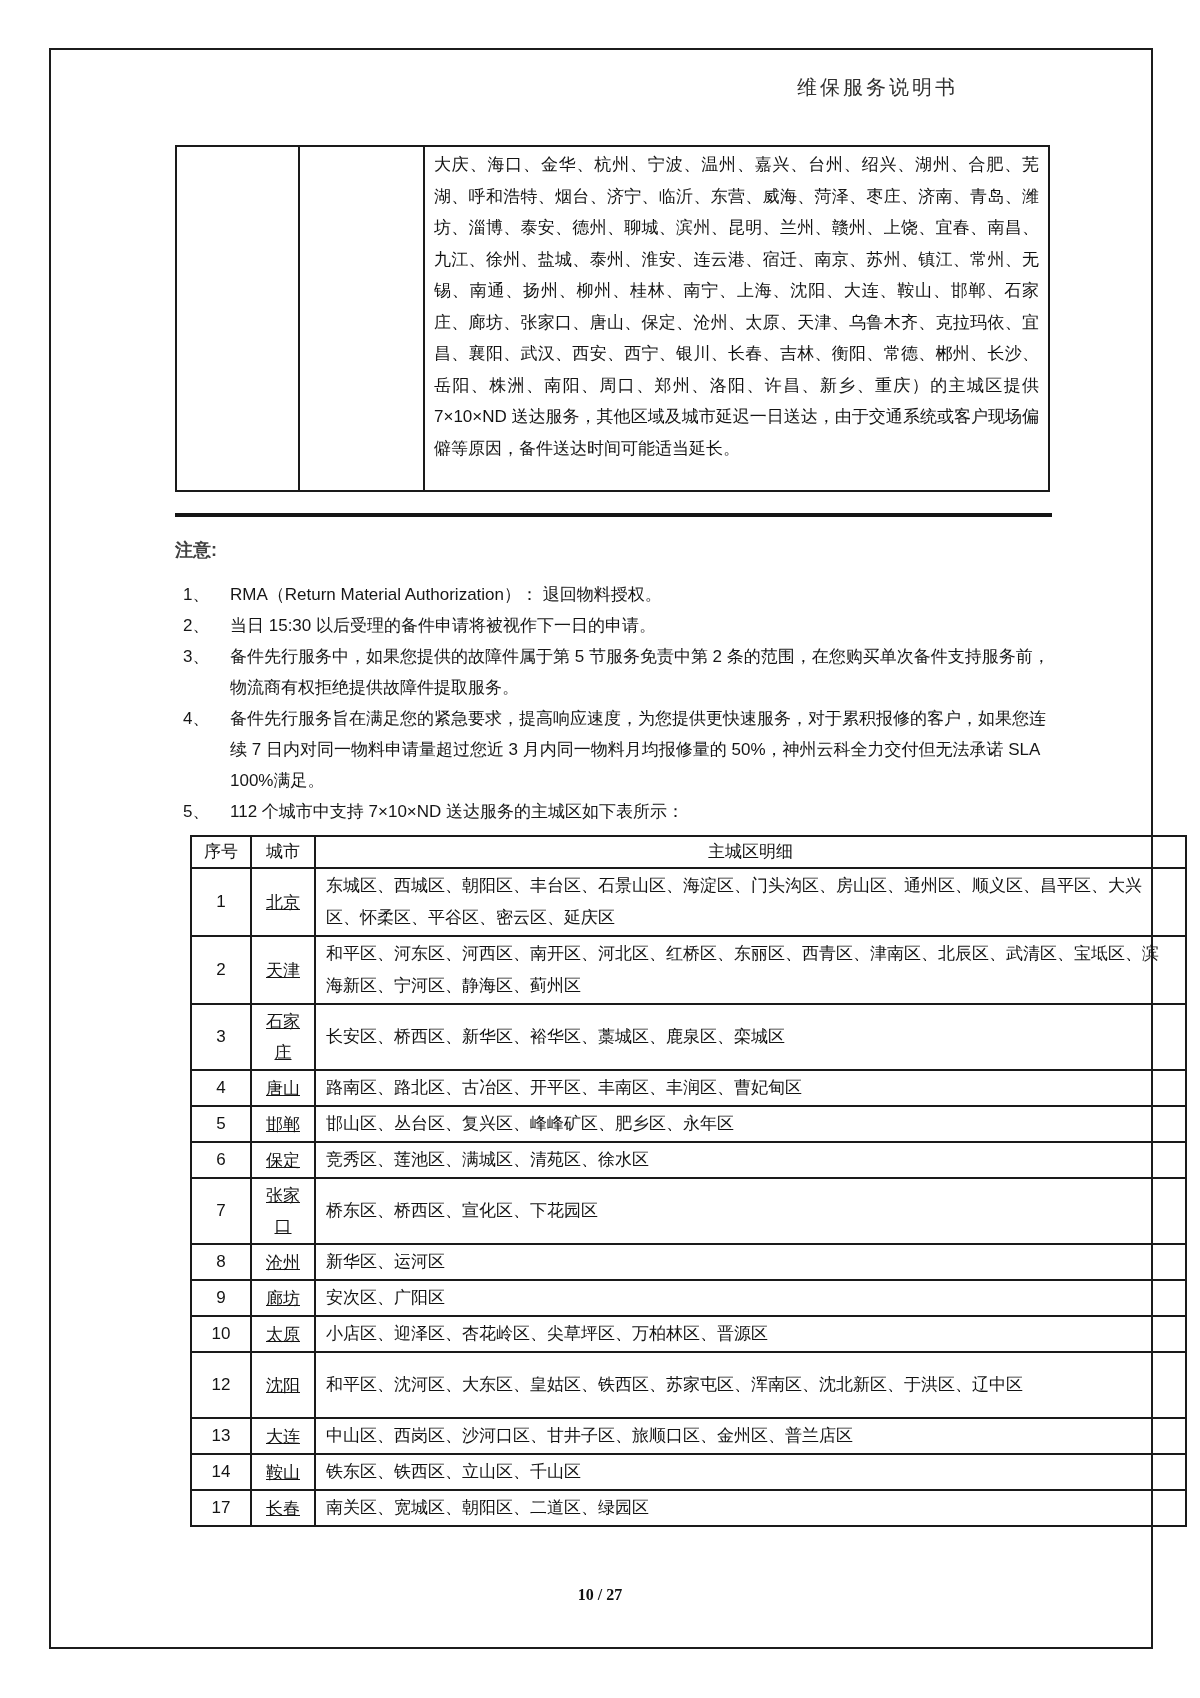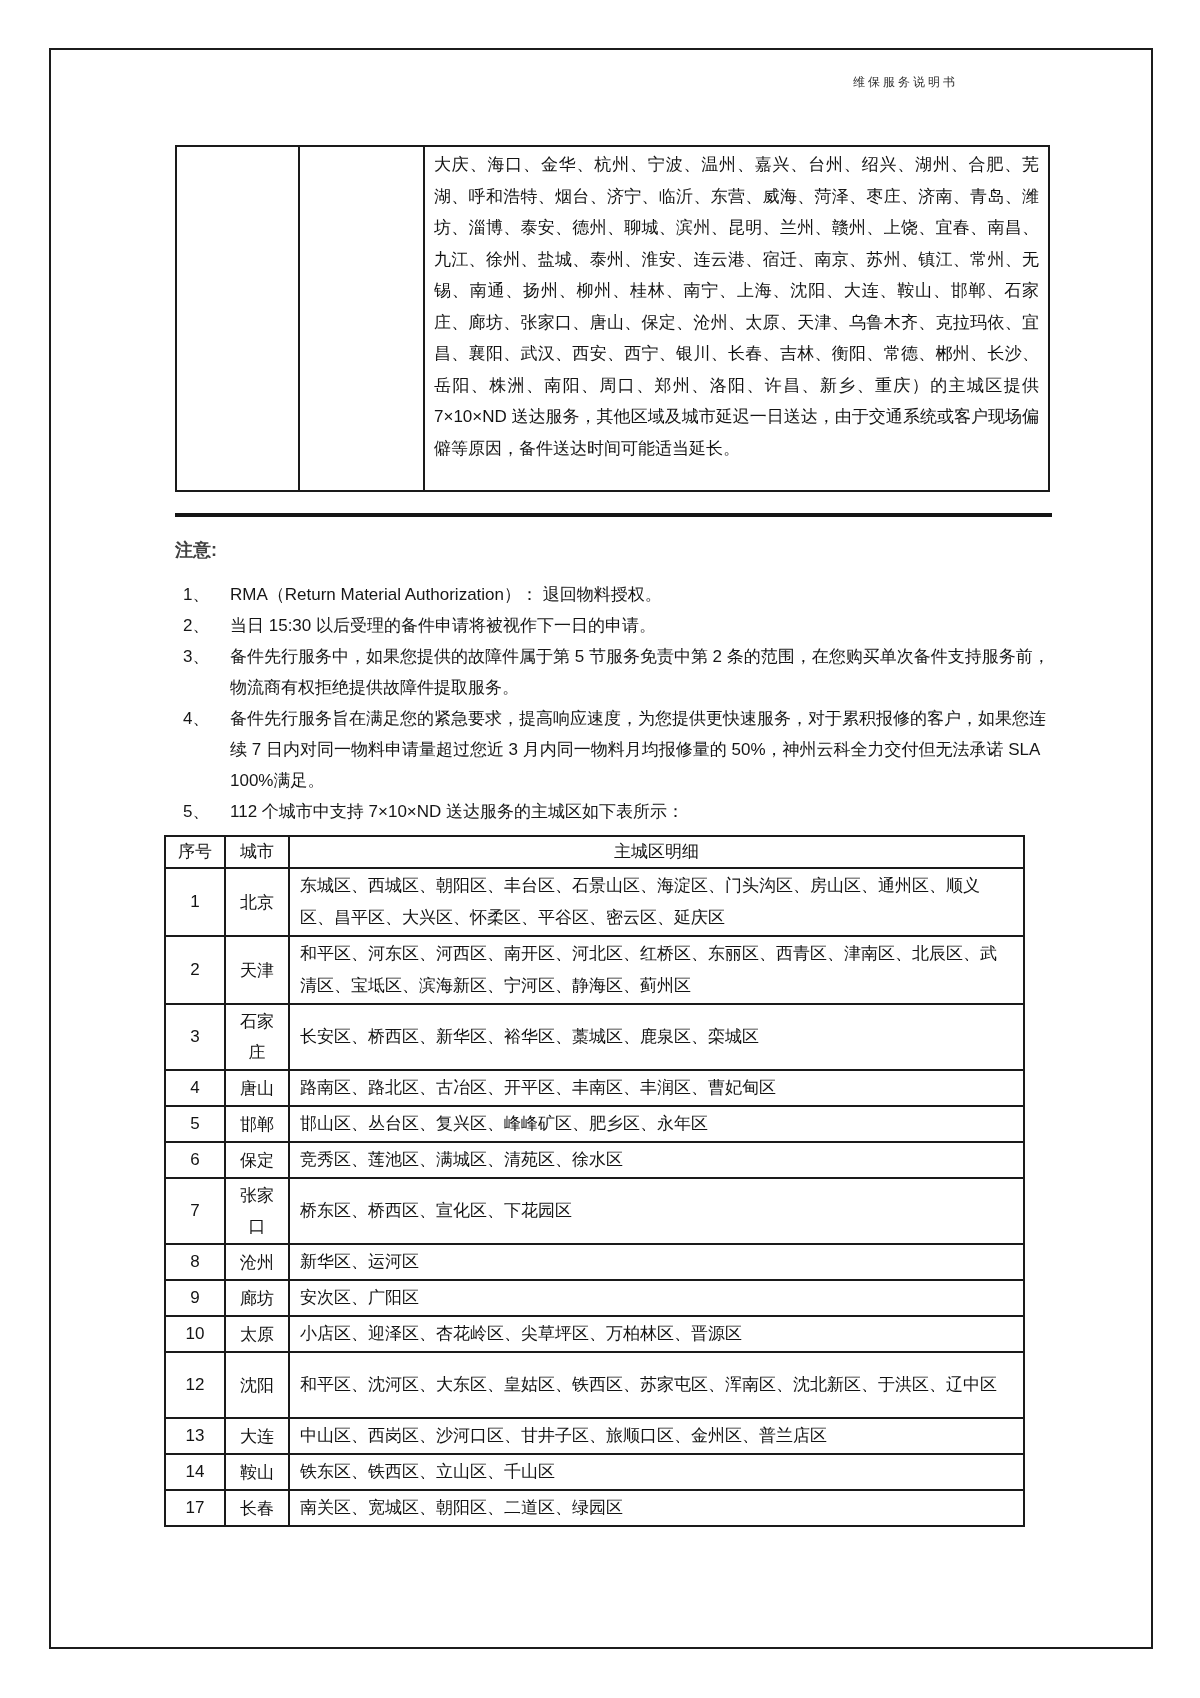--- a/index.html
+++ b/index.html
@@ -8,21 +8,21 @@
     font-family:"Liberation Sans","DejaVu Sans",sans-serif;color:#161616;
     overflow:hidden;
   }
   .page-border{
     position:absolute;left:49px;top:48px;width:1100px;height:1597px;
     border:2px solid #1c1c1c;
   }
   .header-title{
     position:absolute;top:74px;right:242px;
     font-family:"Liberation Serif","DejaVu Serif",serif;
-    font-size:12px;letter-spacing:3px;color:#2e2e2e;
+    font-size:20px;letter-spacing:3px;color:#2e2e2e;
   }
   
   .top-table{
     position:absolute;left:175px;top:145px;width:875px;height:347px;
     border-collapse:collapse;table-layout:fixed;
   }
   .top-table td{
     border:2px solid #1a1a1a;vertical-align:top;
   }
   .top-table .cell-text{
@@ -37,33 +37,33 @@
   
   .notes{position:absolute;left:175px;top:537px;width:877px;}
   .notes-heading{
     font-size:18px;font-weight:bold;line-height:26px;margin:0 0 16px 0;color:#404040;
   }
   .note-item{display:flex;align-items:flex-start;}
   .note-num{width:55px;flex:0 0 55px;font-size:17px;line-height:31px;padding-left:8px;box-sizing:border-box;}
   .note-text{flex:1;font-size:17px;line-height:31px;}
   
   .city-table{
-    position:absolute;left:164px;top:835px;width:861px;
+    position:absolute;left:190px;top:835px;width:997px;
     border-collapse:collapse;table-layout:fixed;
   }
   .city-table col.c-no{width:60px;}
   .city-table col.c-city{width:64px;}
   .city-table th,.city-table td{
     border:2px solid #1a1a1a;font-size:17px;font-weight:normal;
     color:#131313;padding:0;
   }
   .city-table th{height:30px;text-align:center;line-height:22px;}
   .city-table td{line-height:32px;vertical-align:middle;}
   .city-table td.no-cell{text-align:center;}
-  .city-table td.city-cell{text-align:center;padding:0 8px;line-height:31px;}
+  .city-table td.city-cell{text-align:center;padding:0 8px;line-height:31px;text-decoration:underline;}
   .city-table td.dist-cell{text-align:left;padding:1px 10px;}
   
   tr.h31{height:31px;} tr.h32{height:32px;} tr.h66{height:66px;} tr.h67{height:67px;}
   
   .footer{
     position:absolute;top:1586px;left:0;width:100%;text-align:center;
     font-family:"Liberation Serif","DejaVu Serif",serif;
     font-size:16px;font-weight:bold;color:#111;
   }
 </style>
@@ -196,13 +196,14 @@
       <td class="dist-cell">铁东区、铁西区、立山区、千山区</td>
     </tr>
     <tr class="h32">
       <td class="no-cell">17</td>
       <td class="city-cell">长春</td>
       <td class="dist-cell">南关区、宽城区、朝阳区、二道区、绿园区</td>
     </tr>
   </tbody>
     </table>
 
+  <div class="footer">10 / 27</div>
 </div>
 
 </body></html>

